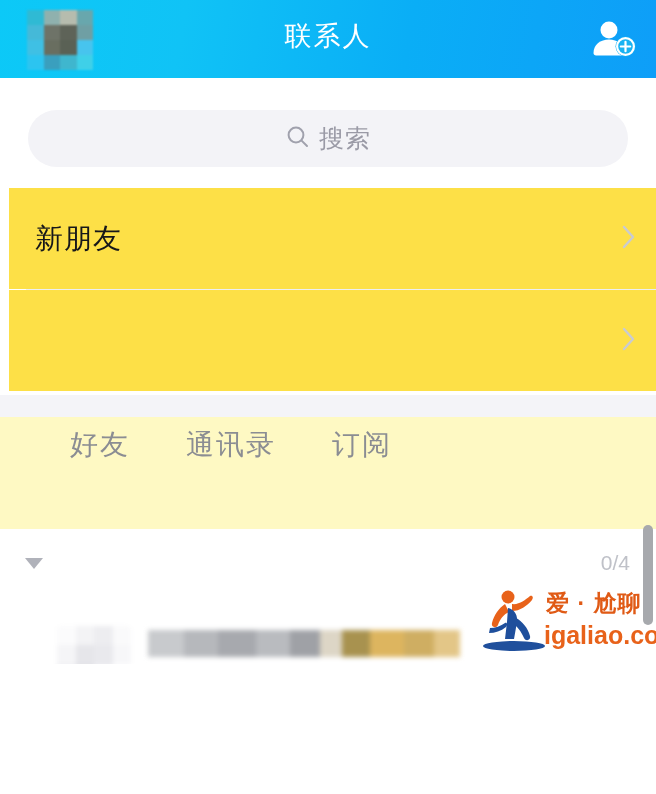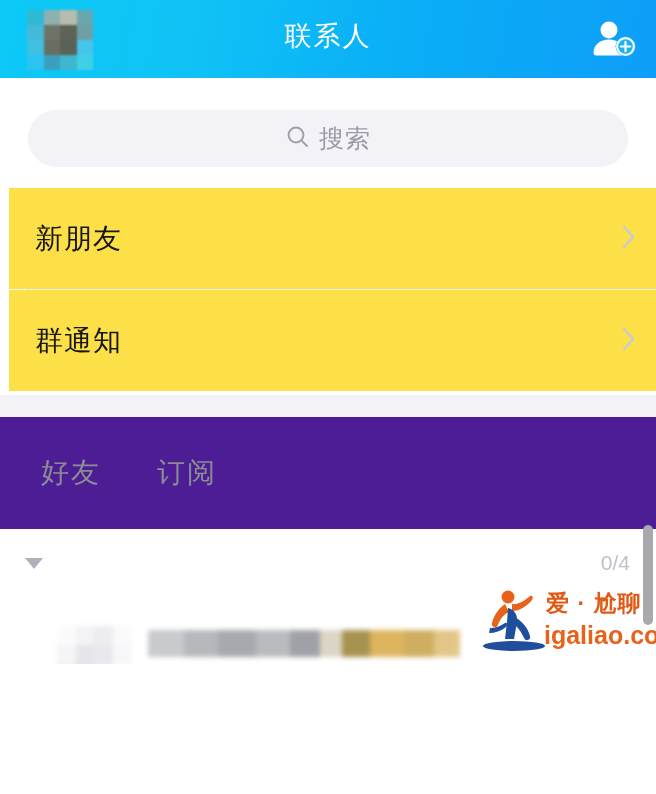--- a/index.html
+++ b/index.html
@@ -132,24 +132,24 @@
     background: #f4f4f8;
   }
 
   
   .tabs {
     position: absolute;
     left: 0;
     top: 417px;
     width: 656px;
     height: 112px;
-    background: #4c1d95;
+    background: #fef9c3;
     display: flex;
-    align-items: center;
-    padding-left: 24px;
+    align-items: flex-start;
+    padding-left: 53px;
     box-sizing: border-box;
     overflow: hidden;
   }
   .tab {
     font-size: 28px;
     color: #8b8d93;
     letter-spacing: 2px;
     padding: 9px 17px;
     border-radius: 22px;
     margin-right: 22px;
@@ -359,32 +359,32 @@
     <span class="label">新朋友</span>
     <span class="chevron">
       <svg width="16" height="28" viewBox="0 0 16 28" xmlns="http://www.w3.org/2000/svg">
         <path d="M3 4 L12 14 L3 24" fill="none" stroke="#c9cbd2" stroke-width="2.4" stroke-linecap="round" stroke-linejoin="round"></path>
       </svg>
     </span>
   </div>
   <div class="row-divider" style="top:289px;"></div>
 
   <div class="entry-row" style="top:290px;">
-    <span class="label">群通知</span>
     <span class="chevron">
       <svg width="16" height="28" viewBox="0 0 16 28" xmlns="http://www.w3.org/2000/svg">
         <path d="M3 4 L12 14 L3 24" fill="none" stroke="#c9cbd2" stroke-width="2.4" stroke-linecap="round" stroke-linejoin="round"></path>
       </svg>
     </span>
   </div>
 
   <div class="band-separator"></div>
 
   <div class="tabs">
     <span class="tab">好友</span>
+    <span class="tab">通讯录</span>
     <span class="tab">订阅</span>
   </div>
 
   <div class="group-header">
     <span class="group-caret"></span>
     <span class="group-count">0/4</span>
   </div>
 
   <div class="contact-row" style="top:612px;">
     <div class="c-avatar" style="top:14px;">

